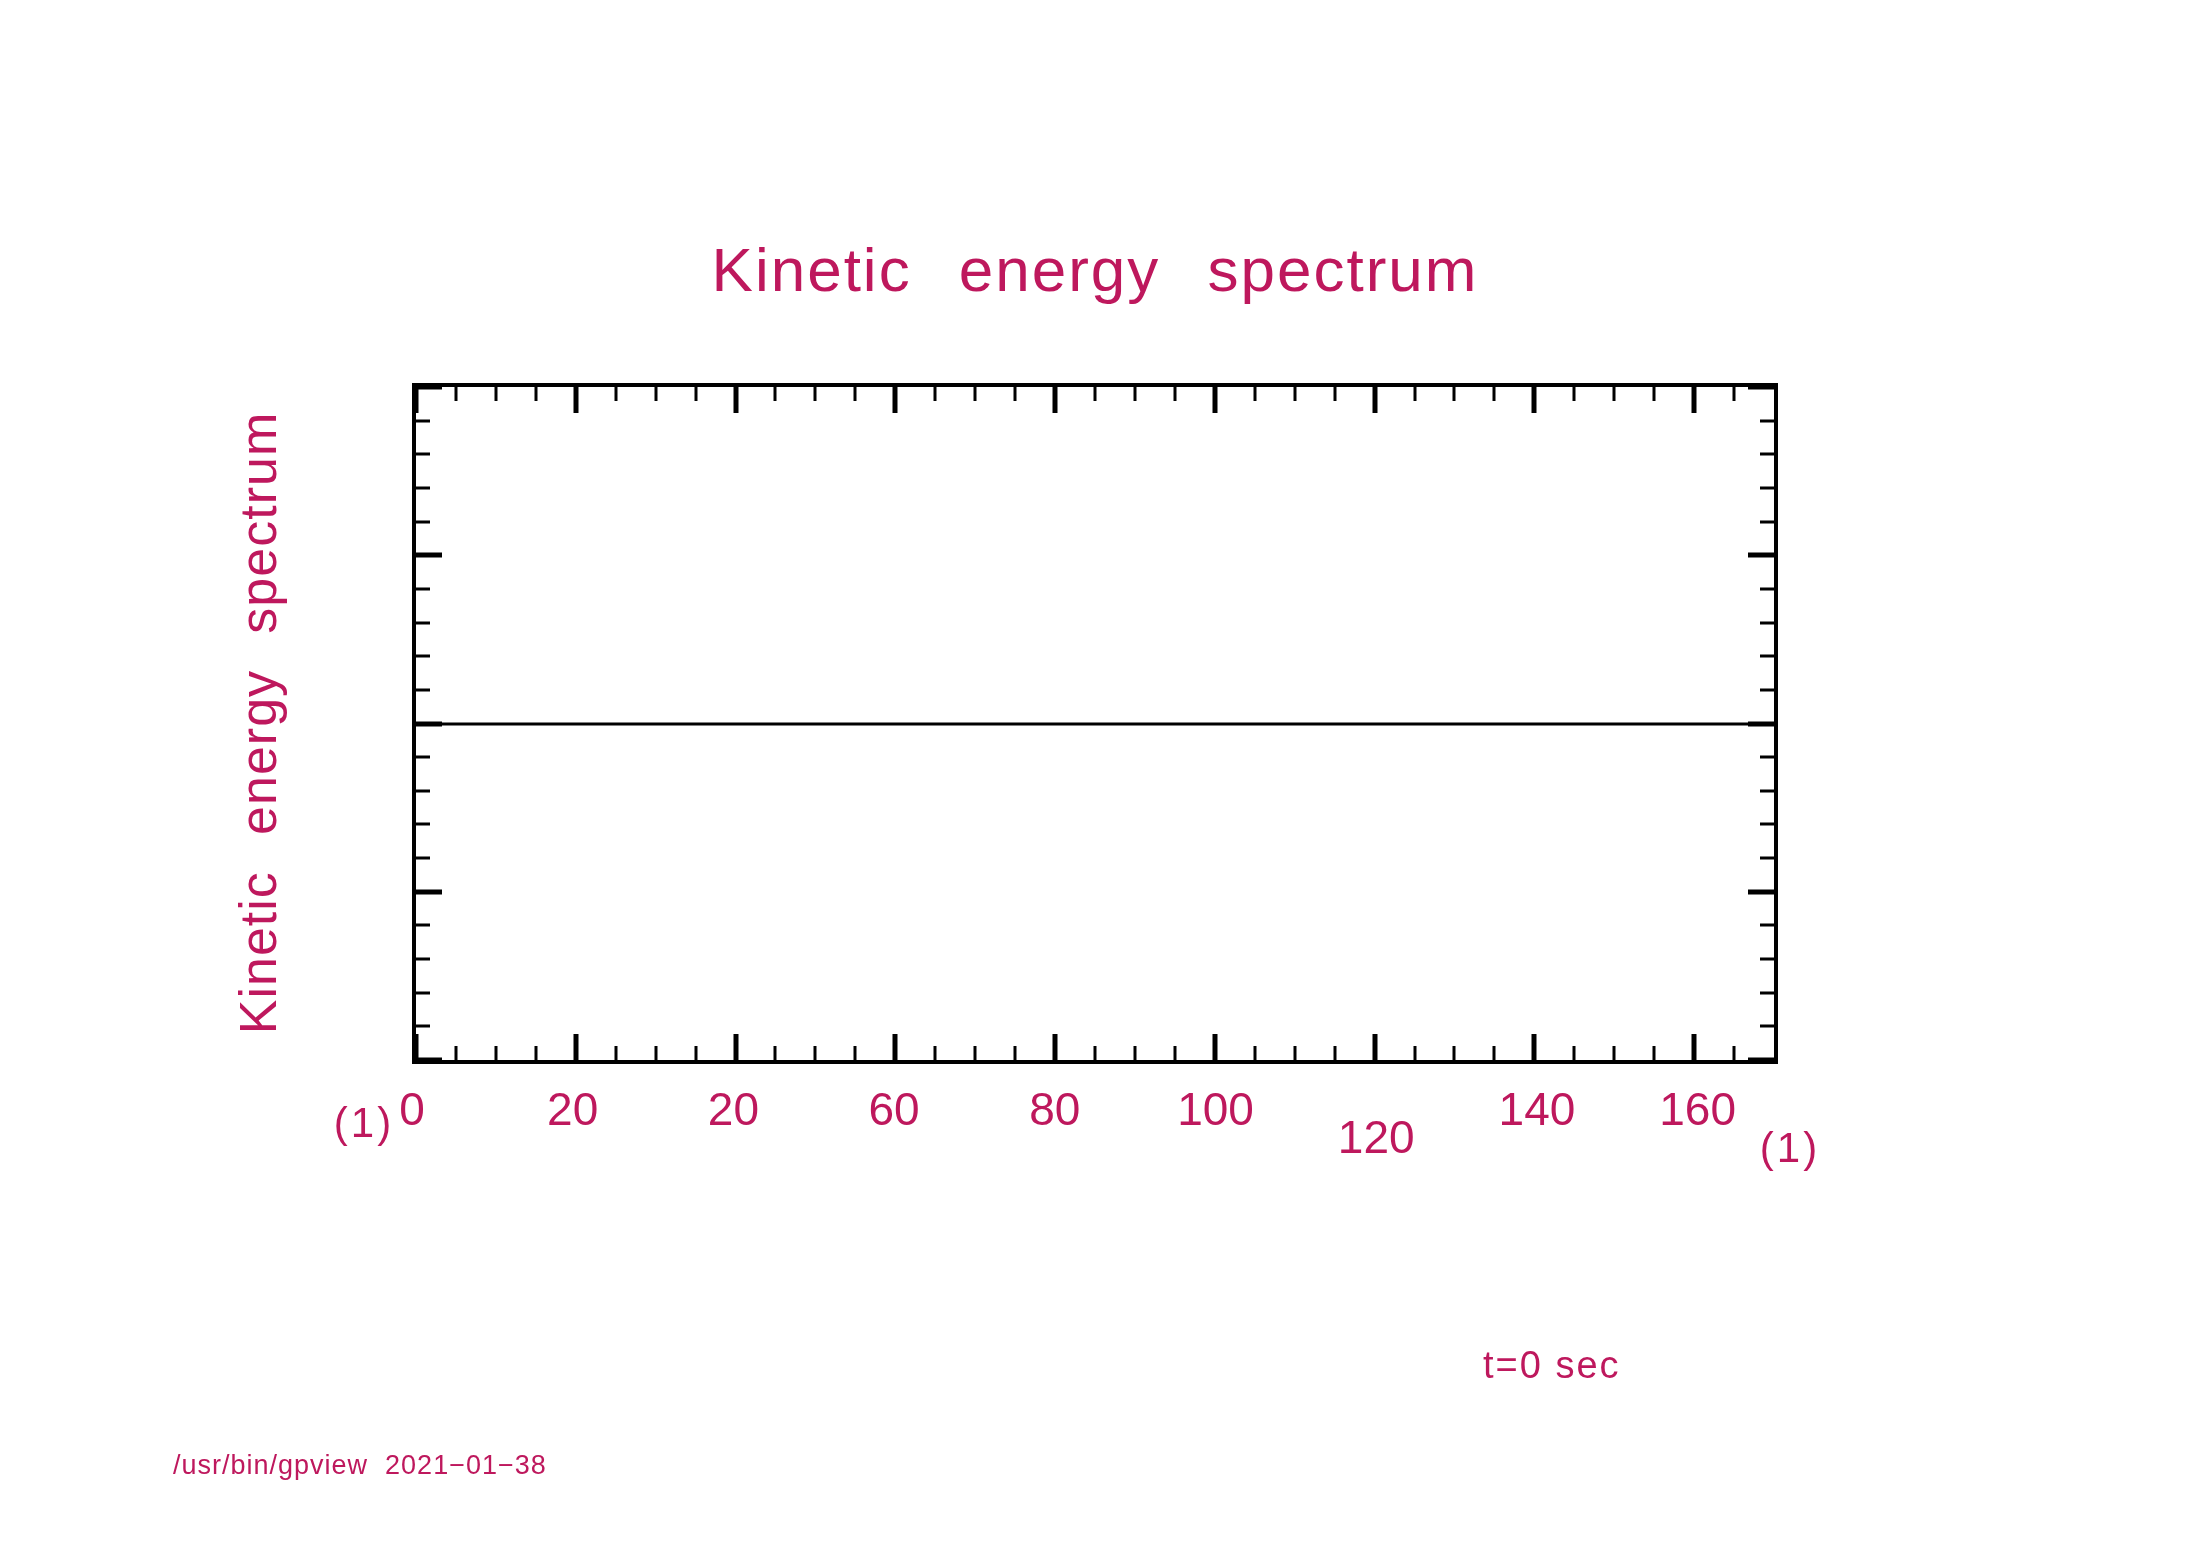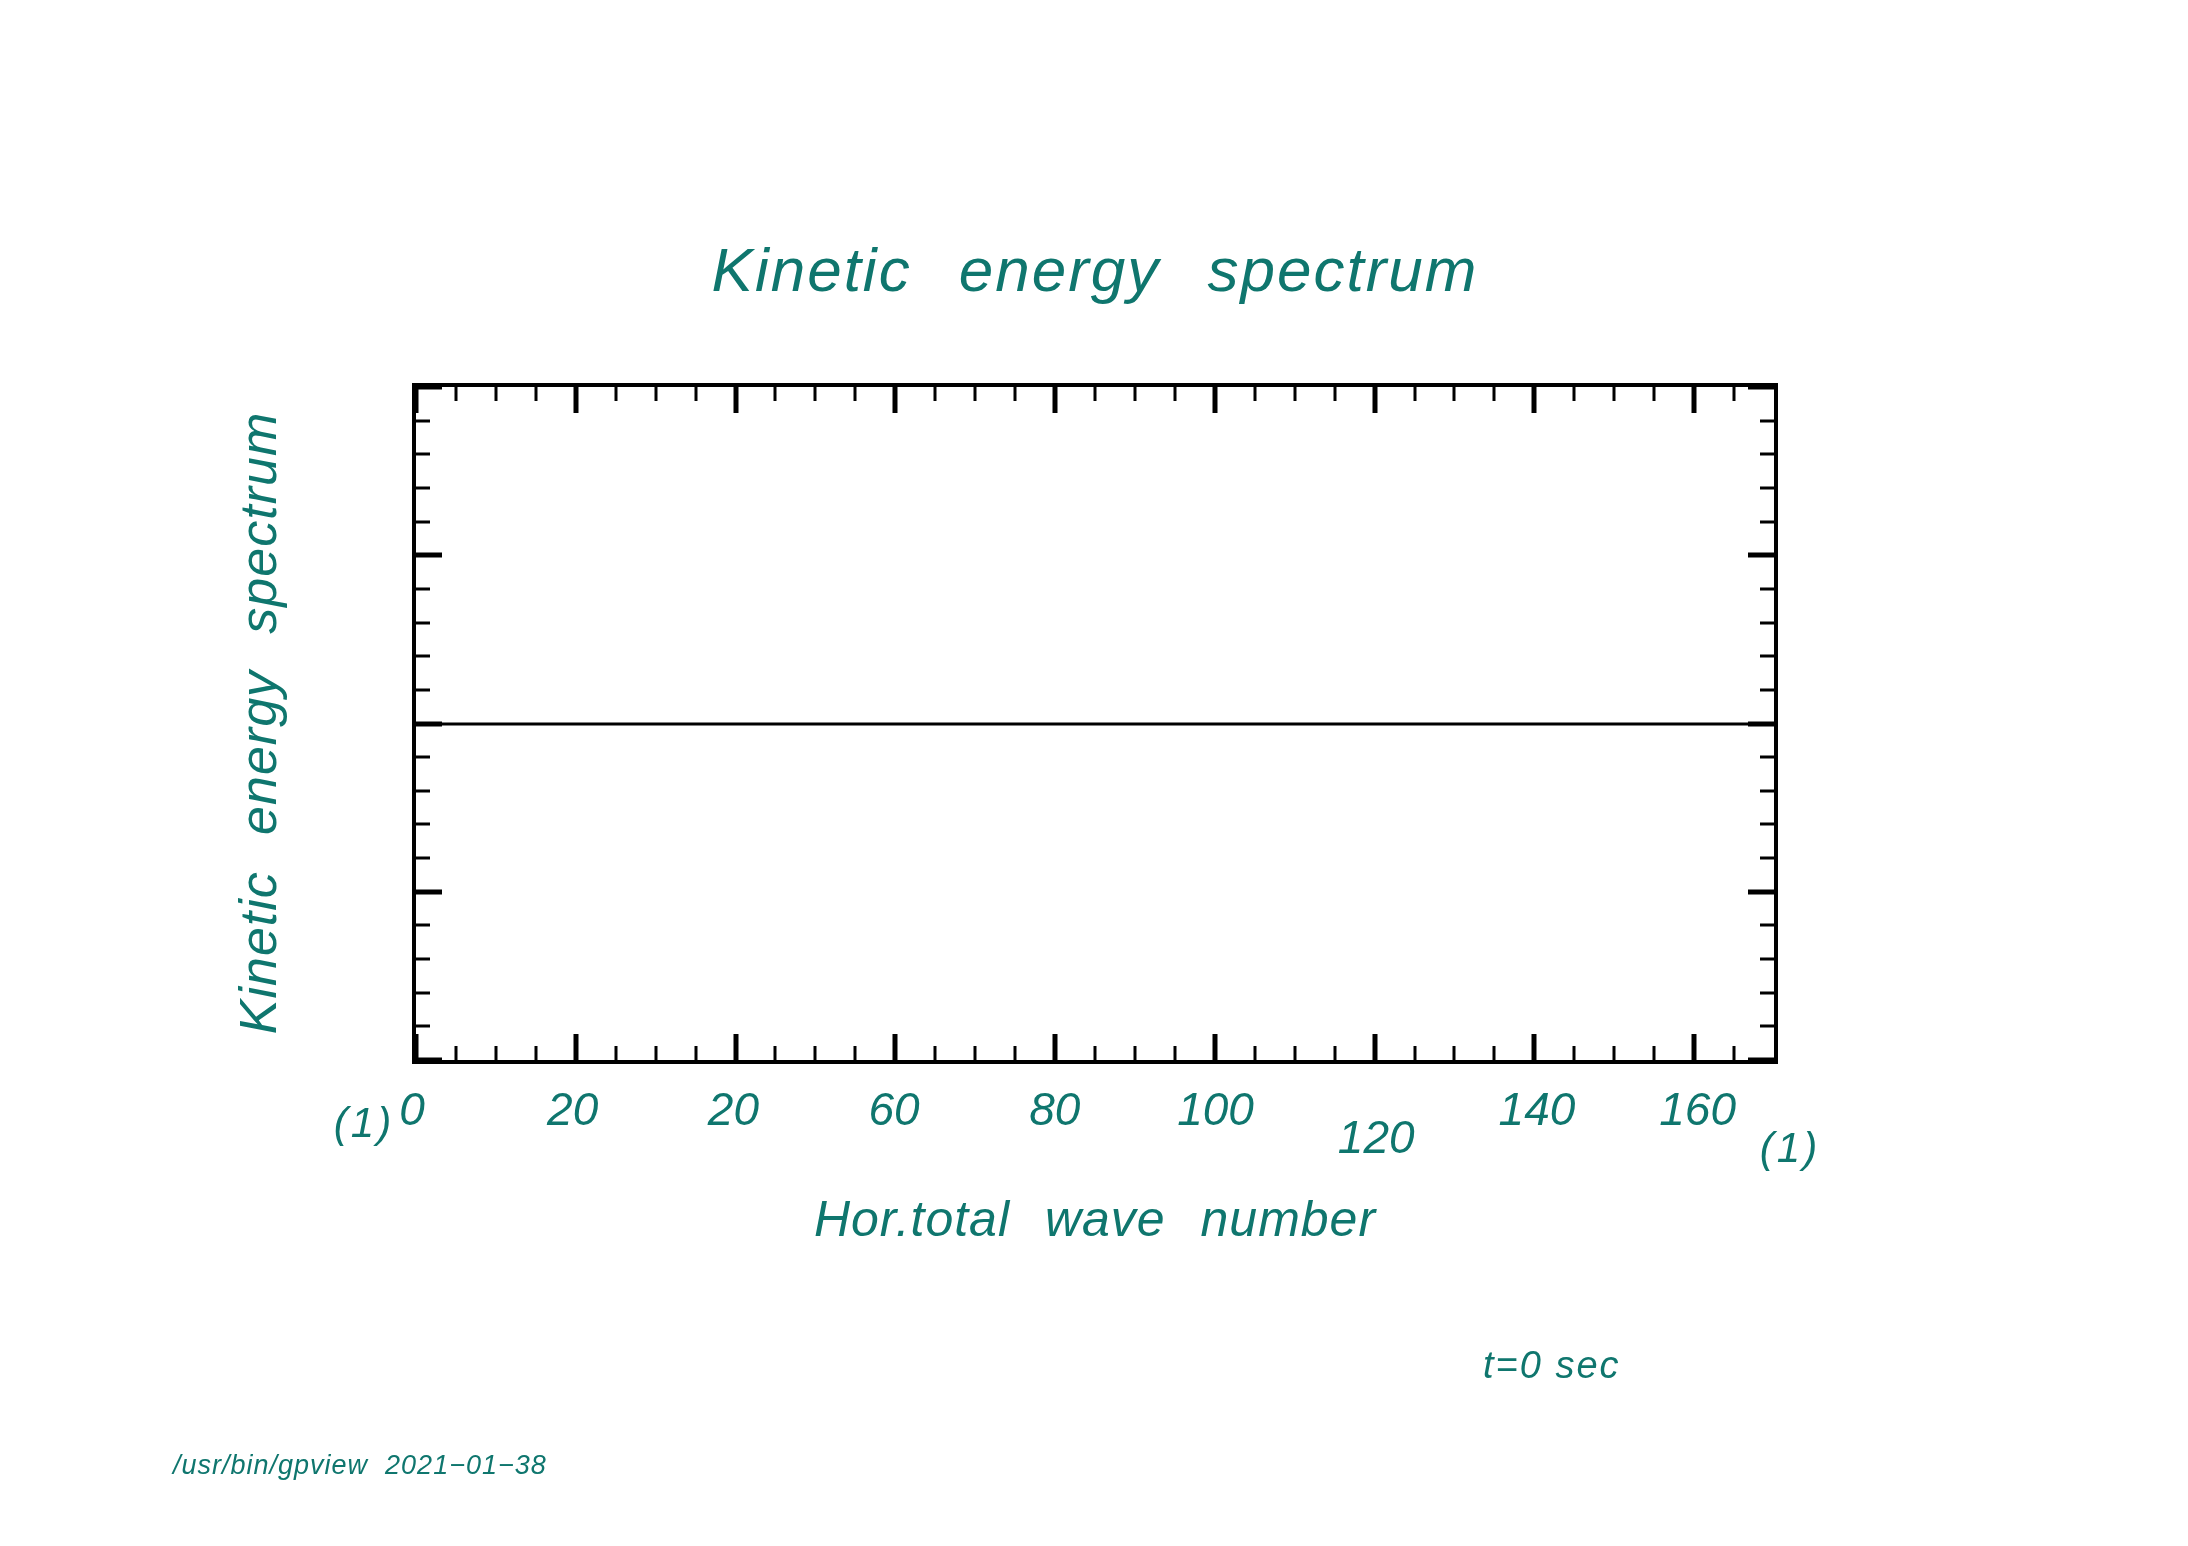--- a/index.html
+++ b/index.html
@@ -1,24 +1,23 @@
 <!DOCTYPE html>
 <html><head>
 <meta charset="utf-8">
 <style>
   html, body { margin: 0; padding: 0; background: #ffffff; }
   .canvas {
     position: relative;
     width: 1856px;
     height: 1546px;
     background: #ffffff;
-    color: #0f766e;
+    color: #be185d;
     font-family: "Liberation Sans", sans-serif;
     overflow: hidden;
-    font-style: italic;
   }
   .plot-title {
     position: absolute;
     left: 412px; top: 234px; width: 1366px;
     text-align: center;
     font-size: 62px;
     letter-spacing: 2px;
     word-spacing: 0.45em;
     white-space: nowrap;
   }
@@ -250,20 +249,19 @@
       <div class="x-tick-label" style="left: 58.8235%;">100</div>
       <div class="x-tick-label" style="left: 70.5882%; margin-top: 28px;">120</div>
       <div class="x-tick-label" style="left: 82.3529%;">140</div>
       <div class="x-tick-label" style="left: 94.1176%;">160</div>
     </div>
 
   <div class="y-unit-label">(1)</div>
 
   <div class="x-unit-label">(1)</div>
 
-  <div class="x-axis-title">Hor.total wave number</div>
 
   <div class="time-label">t=0 sec</div>
 
   <div class="footer-left">/usr/bin/gpview  2021−01−38</div>
 
 
 </div>
 
 </body></html>

